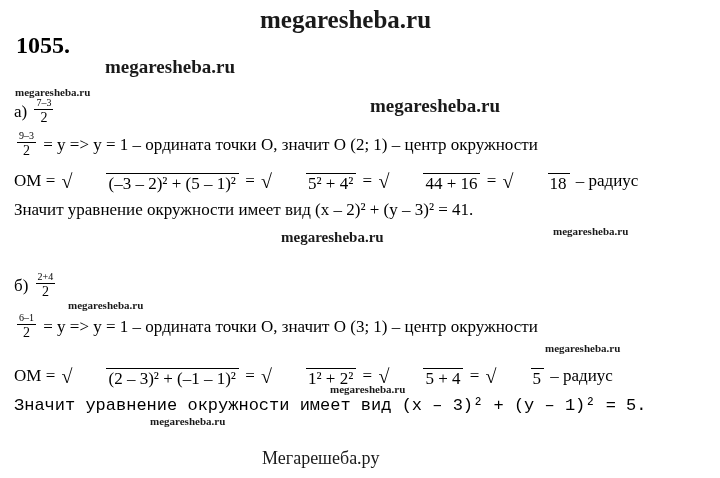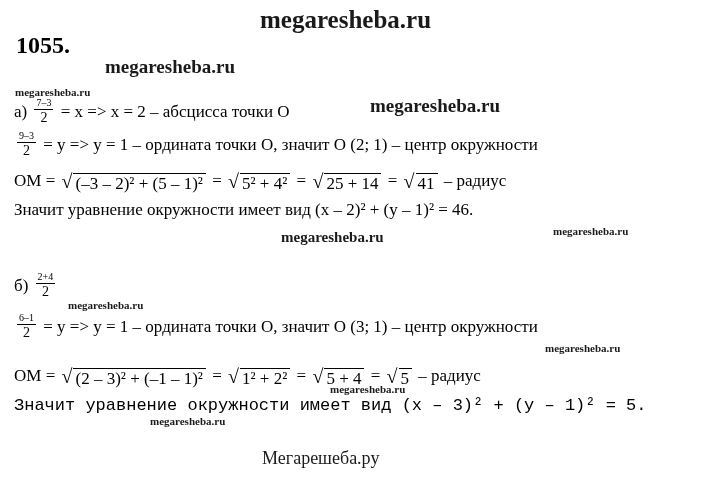--- a/index.html
+++ b/index.html
@@ -100,20 +100,21 @@
     position: absolute;
     left: 0;
     top: -2px;
     font-size: 20px;
     line-height: 1;
   }
   .rad .radbody {
     display: inline-block;
     border-top: 1.1px solid #000;
     padding: 1px 3px 0 2px;
+    margin-left: 33px;
   }
 </style>
 </head>
 <body>
 
 <div class="page">
 
   <div class="wm wm-top">megaresheba.ru</div>
 
   <div class="wm wm-big" style="left:105px; top:56px;">megaresheba.ru</div>
@@ -129,21 +130,20 @@
   <div class="wm wm-bottom">Мегарешеба.ру</div>
 
   <div class="task-number">1055.</div>
 
   <div class="line" style="left:14px; top:98px;">
     <span>а)</span>
     <span class="frac">
       <span class="num">7–3</span>
       <span class="den">2</span>
     </span>
-    <span>= x =&gt; x = 2 – абсцисса точки О</span>
   </div>
 
   <div class="line" style="left:14px; top:131px;">
     <span class="frac">
       <span class="num">9–3</span>
       <span class="den">2</span>
     </span>
     <span>= y =&gt; y = 1 – ордината точки О, значит О (2; 1) – центр окружности</span>
   </div>
 
@@ -154,31 +154,31 @@
       <span class="radbody">(–3 – 2)² + (5 – 1)²</span>
     </span>
     <span>=</span>
     <span class="rad">
       <span class="radsym">√</span>
       <span class="radbody">5² + 4²</span>
     </span>
     <span>=</span>
     <span class="rad">
       <span class="radsym">√</span>
-      <span class="radbody">25 + 14</span>
-    </span>
-    <span>=</span>
-    <span class="rad">
-      <span class="radsym">√</span>
-      <span class="radbody">41</span>
+      <span class="radbody">44 + 16</span>
+    </span>
+    <span>=</span>
+    <span class="rad">
+      <span class="radsym">√</span>
+      <span class="radbody">18</span>
     </span>
     <span>– радиус</span>
   </div>
 
-  <div class="line" style="left:14px; top:201px;">Значит уравнение окружности имеет вид (х – 2)² + (у – 1)² = 46.</div>
+  <div class="line" style="left:14px; top:201px;">Значит уравнение окружности имеет вид (х – 2)² + (у – 3)² = 41.</div>
 
   <div class="line" style="left:14px; top:272px;">
     <span>б)</span>
     <span class="frac">
       <span class="num">2+4</span>
       <span class="den">2</span>
     </span>
   </div>
 
   <div class="line" style="left:14px; top:313px;">

